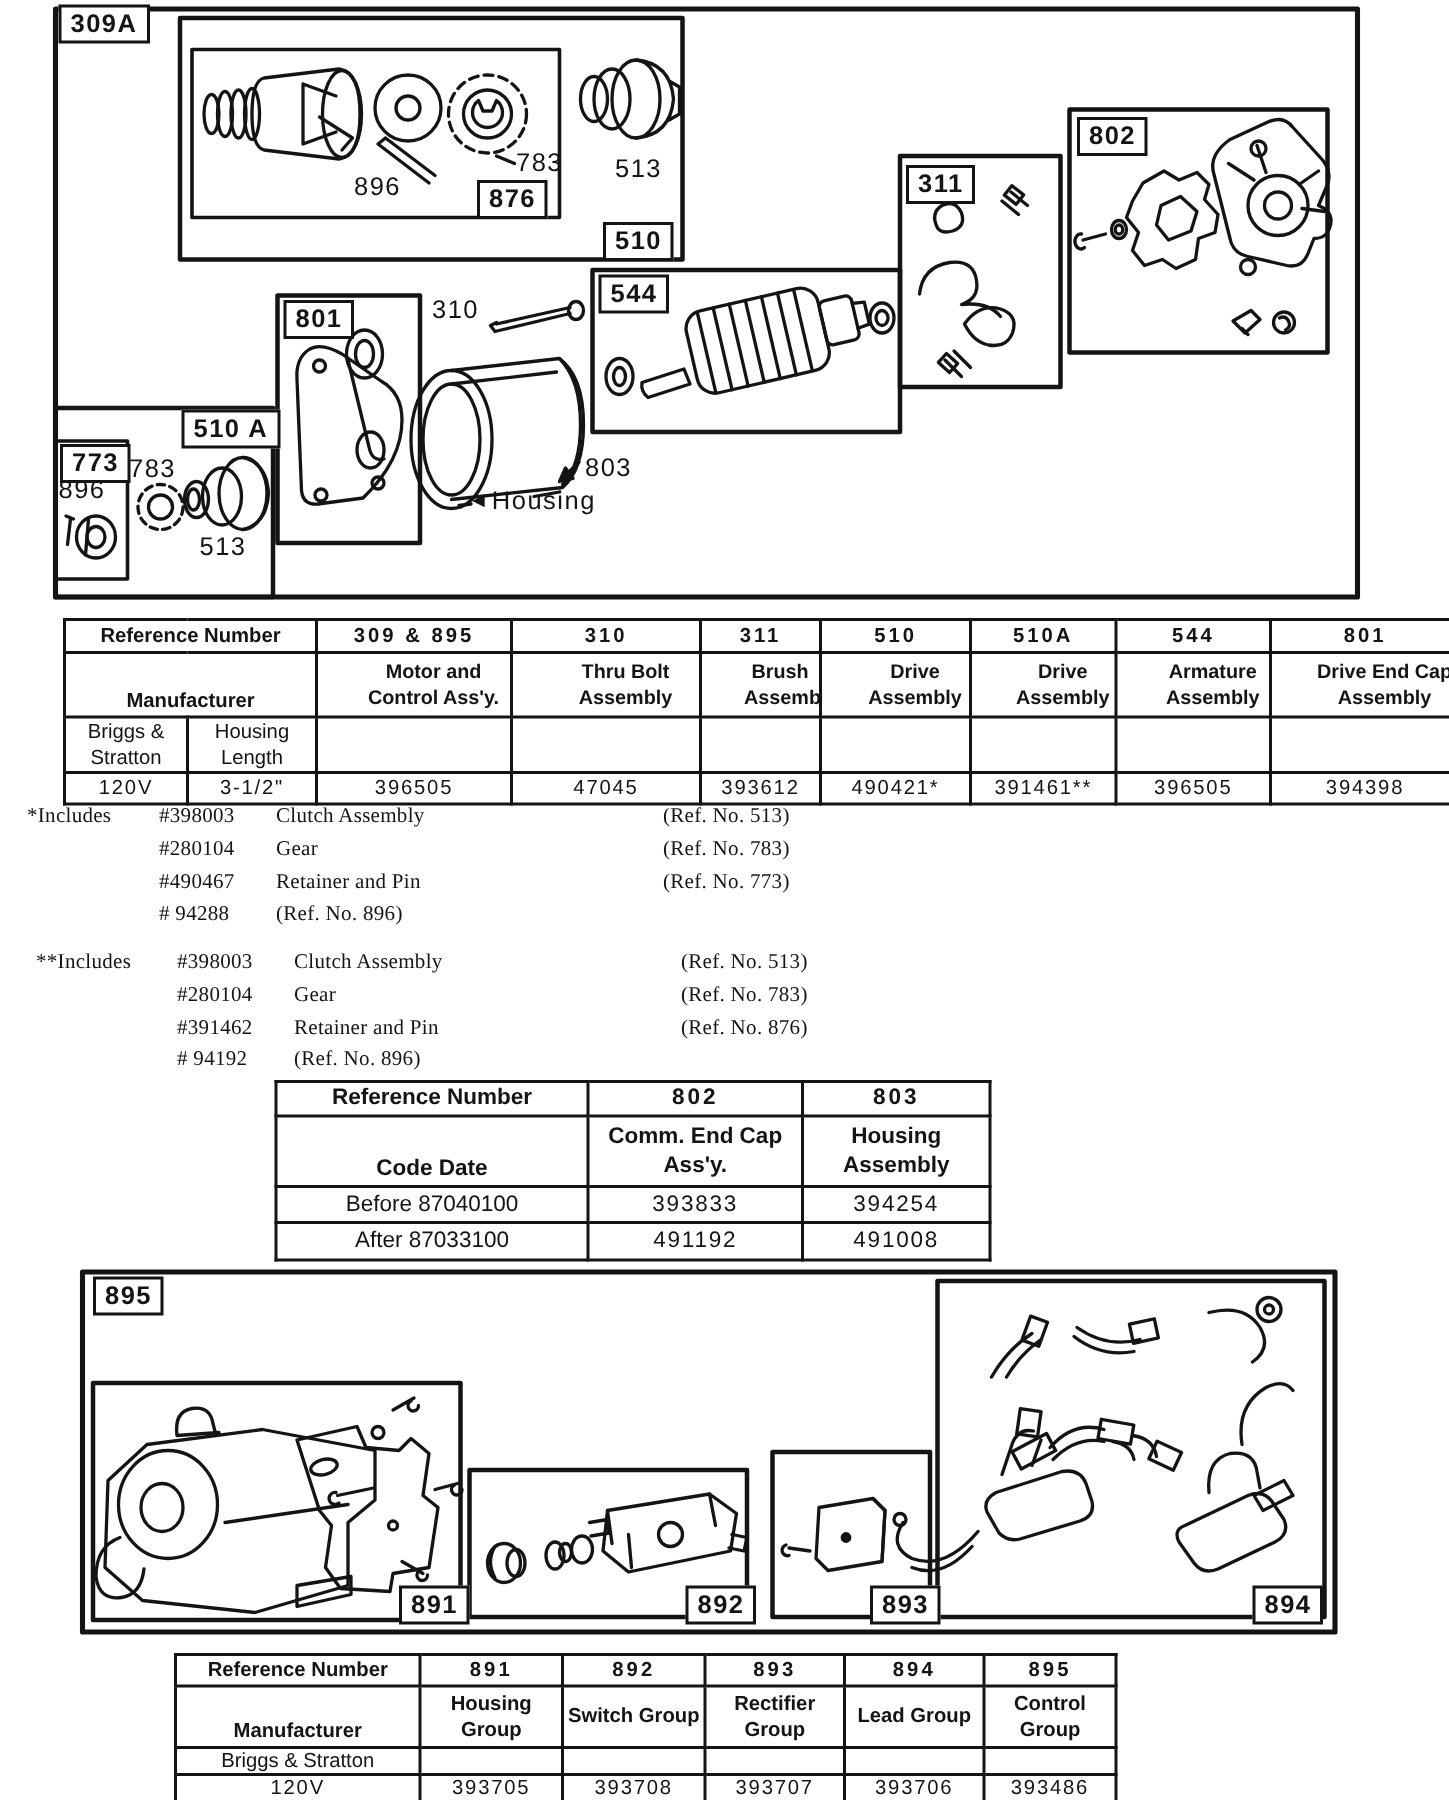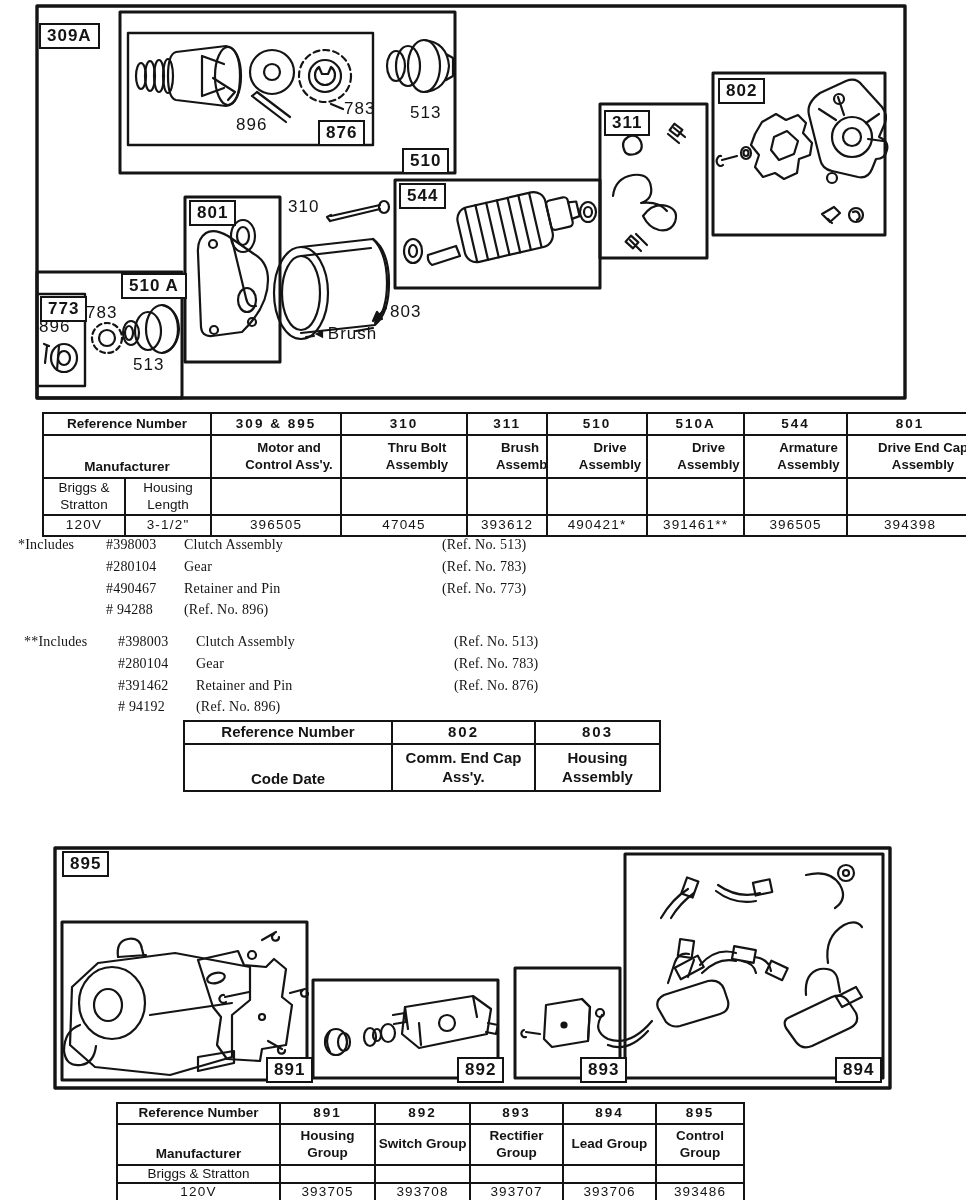--- a/index.html
+++ b/index.html
@@ -161,31 +161,31 @@
           <ellipse cx="129" cy="333" rx="4" ry="7"></ellipse>
           <ellipse cx="148" cy="331" rx="13" ry="19"></ellipse>
           <ellipse cx="162" cy="329" rx="16" ry="24"></ellipse>
           <path d="M162,305 q16,4 17,24 q-1,20 -17,24"></path>
         </g>
       </g>
       <path d="M343,109 l-12,-5"></path>
     </g>
   </svg>
 
-  <div class="co boxed" style="left:39px;top:23px">309A</div>
+  <div class="co boxed" style="left:39px;top:3px">309A</div>
   <div class="co boxed" style="left:402px;top:148px">510</div>
   <div class="co boxed" style="left:318px;top:120px">876</div>
   <div class="co plain" style="left:236px;top:116px">896</div>
   <div class="co plain" style="left:344px;top:100px">783</div>
   <div class="co plain" style="left:410px;top:104px">513</div>
   <div class="co boxed" style="left:189px;top:200px">801</div>
   <div class="co plain" style="left:288px;top:198px">310</div>
   <div class="co boxed" style="left:399px;top:183px">544</div>
   <div class="co plain" style="left:390px;top:303px">803</div>
-  <div class="co plain" style="left:312px;top:325px"><span class="arrow">◄</span><span>Brush</span></div>
+  <div class="co plain" style="left:312px;top:325px"><span class="arrow">◄</span><span>Housing</span></div>
   <div class="co boxed" style="left:604px;top:110px">311</div>
   <div class="co boxed" style="left:718px;top:78px">802</div>
   <div class="co boxed" style="left:121px;top:273px">510 A</div>
   <div class="co boxed" style="left:40px;top:296px">773</div>
   <div class="co plain" style="left:39px;top:318px">896</div>
   <div class="co plain" style="left:86px;top:304px">783</div>
   <div class="co plain" style="left:133px;top:356px">513</div>
 
   <table class="t t1" style="left:22px;top:412px;width:930px">
     <colgroup>
@@ -305,20 +305,30 @@
         <tr style="height:23px">
       <td class="b">Reference Number</td>
       <td class="b num">802</td>
       <td class="b num">803</td>
     </tr>
     <tr style="height:47px">
       <td class="b vb">Code Date</td>
       <td class="b">Comm. End Cap Ass'y.</td>
       <td class="b">Housing Assembly</td>
     </tr>
+    <tr style="height:24px">
+      <td>Before 87040100</td>
+      <td class="val">393833</td>
+      <td class="val">394254</td>
+    </tr>
+    <tr style="height:25px">
+      <td>After 87033100</td>
+      <td class="val">491192</td>
+      <td class="val">491008</td>
+    </tr>
   </tbody>
     </table>
 
   <svg class="layer" style="top:845px" width="966" height="252" viewBox="0 0 966 252">
     <g fill="none" stroke="#141414" stroke-width="2.2" stroke-linejoin="round" stroke-linecap="round">
       <rect x="55" y="3" width="835" height="240" stroke-width="3.4"></rect>
 
       <g>
         <rect x="62" y="77" width="245" height="158" stroke-width="3"></rect>
         <path d="M72,142 L98,118 L175,108 L250,122 L250,155 L232,170 L232,212 L170,230 L95,222 L70,200 z"></path>

